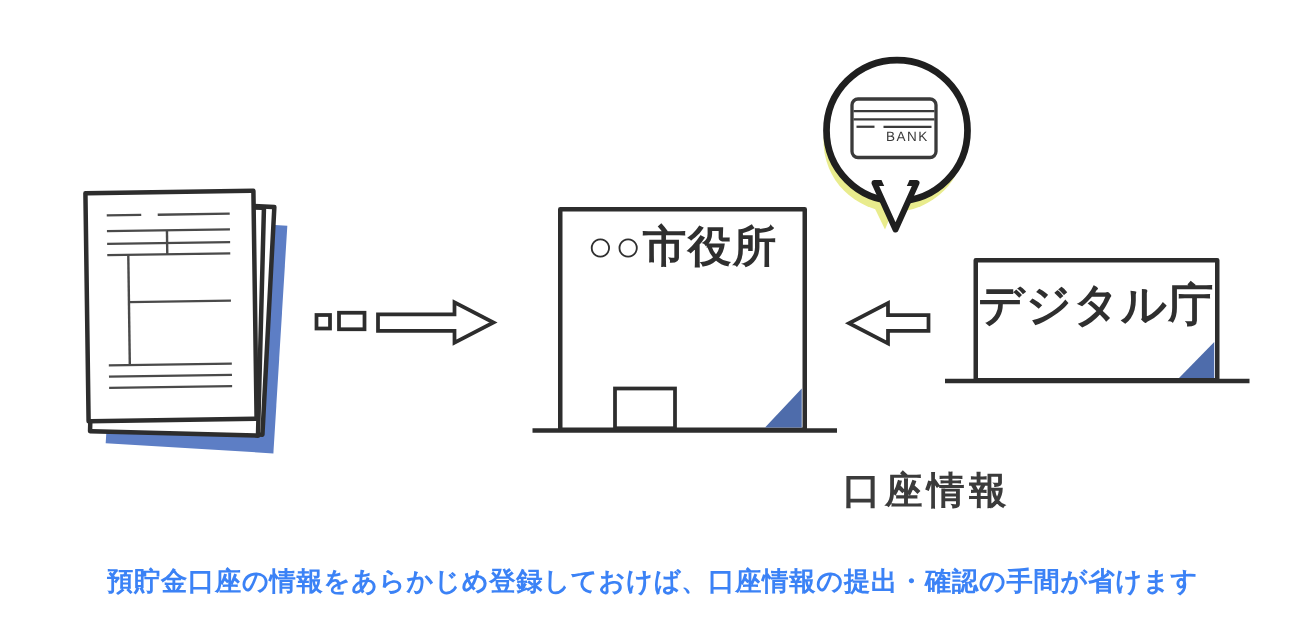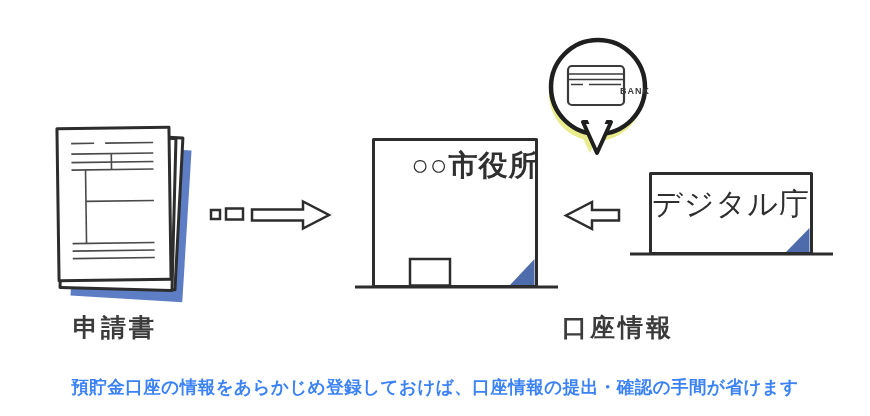--- a/index.html
+++ b/index.html
@@ -8,30 +8,30 @@
     width:870px;height:416px;
     background:#ffffff;
     overflow:hidden;
     font-family:"Liberation Sans","DejaVu Sans",sans-serif;
   }
   .canvas svg{position:absolute;left:0;top:0;}
   .ov{position:absolute;color:#2f2f2f;white-space:nowrap;}
   .bldg-name{
     left:373px;top:151px;width:164px;
     text-align:center;font-size:29px;font-weight:600;
-    letter-spacing:1px;line-height:1;margin-left:20px;
+    letter-spacing:1px;line-height:1;
   }
   .agency-name{
     left:650px;top:189px;width:162px;
-    text-align:center;font-size:30px;font-weight:400;
+    text-align:center;font-size:30px;font-weight:700;
     letter-spacing:1px;line-height:1;
   }
   .bank-label{
-    left:620px;top:87px;width:34px;
-    font-size:9px;font-weight:700;
+    left:588px;top:87px;width:34px;
+    text-align:center;font-size:9px;font-weight:400;
     letter-spacing:1px;line-height:1;color:#3a3a3a;
   }
   .item-label{
     text-align:center;font-size:25px;font-weight:600;
     letter-spacing:3px;line-height:1;color:#3b3b3b;
   }
   .label-doc{left:35px;top:315px;width:160px;}
   .label-account{left:538px;top:315px;width:160px;}
   .caption{
     left:0;top:377px;width:870px;
@@ -108,18 +108,17 @@
       <path d="M786 252 L809.5 252 L809.5 228 Z" fill="#4e6cab"></path>
     </g>
   </svg>
 
   <div class="ov bldg-name">○○市役所</div>
 
   <div class="ov agency-name">デジタル庁</div>
 
   <div class="ov bank-label">BANK</div>
 
-  <div class="ov item-label label-doc">申請書</div>
 
   <div class="ov item-label label-account">口座情報</div>
 
   <div class="ov caption">預貯金口座の情報をあらかじめ登録しておけば、口座情報の提出・確認の手間が省けます</div>
 </div>
 
 </body></html>

